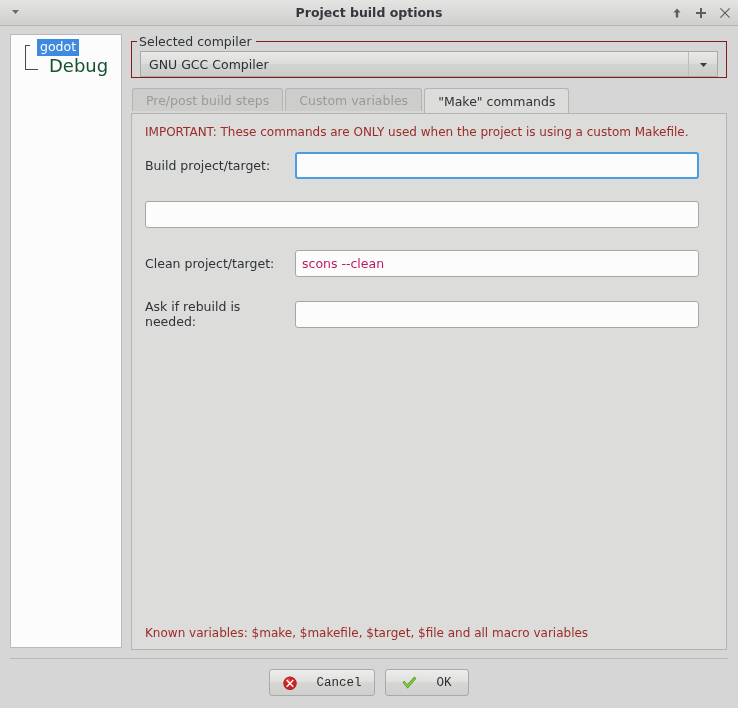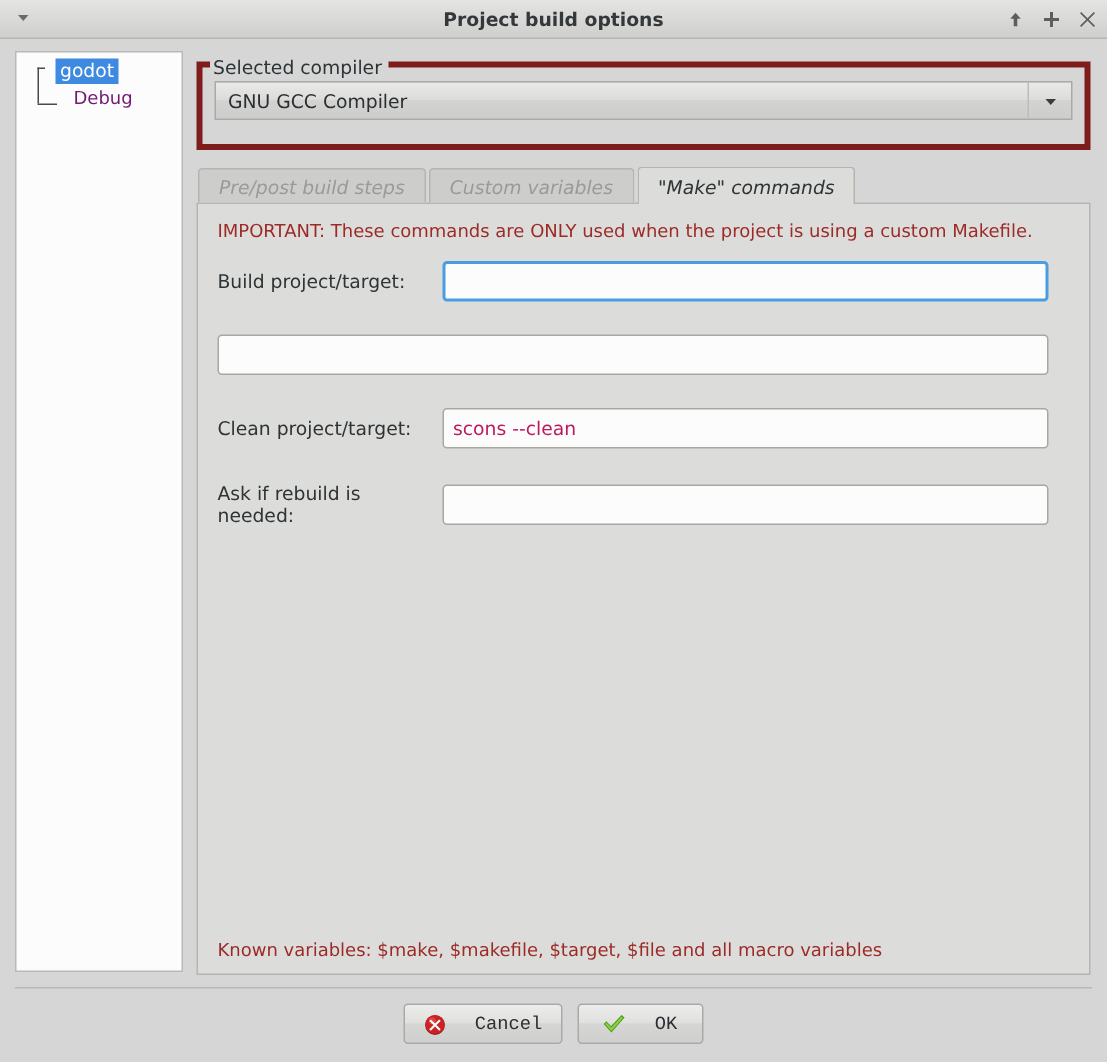--- a/index.html
+++ b/index.html
@@ -117,22 +117,22 @@
     font-size: 12.5px;
   }
   .tree-node-child {
     position: relative;
     height: 19px;
     display: flex;
     align-items: center;
     padding-left: 28px;
   }
   .tree-label {
-    color: #701a75;
-    font-size: 12px;
+    color: #14532d;
+    font-size: 18px;
     line-height: 15px;
   }
   
   .tree-line-v {
     position: absolute;
     left: 14px;
     top: 6px;
     width: 1px;
     height: 24px;
     background: #4a4a4a;
@@ -159,24 +159,24 @@
     flex: 1 1 auto;
     display: flex;
     flex-direction: column;
     min-width: 0;
     padding-right: 1px;
   }
 
   
   .groupbox {
     position: relative;
-    border: 4px solid #7f1d1d;
+    border: 1px solid #7f1d1d;
     border-radius: 0;
     margin-top: 7px;
-    padding: 9px 8px 16px 8px;
+    padding: 9px 8px 0 8px;
     box-sizing: border-box;
   }
   .groupbox-legend {
     position: absolute;
     top: -8px;
     left: 5px;
     background: #d6d6d6;
     padding: 0 4px 0 2px;
     font-size: 12.5px;
     color: #2e3436;
@@ -202,27 +202,26 @@
     width: 28px;
     display: flex;
     align-items: center;
     justify-content: center;
     border-left: 1px solid #bcbcb8;
   }
 
   
   .tabstrip {
     display: flex;
-    align-items: flex-end;
+    align-items: flex-start;
     margin-top: 10px;
     height: 25px;
     padding-left: 1px;
     position: relative;
     z-index: 2;
-    font-style: italic;
   }
   .tab {
     height: 23px;
     line-height: 23px;
     padding: 0 13px;
     font-size: 12.5px;
     box-sizing: border-box;
     border: 1px solid #b4b4b0;
     border-bottom: none;
     border-top-left-radius: 3px;

